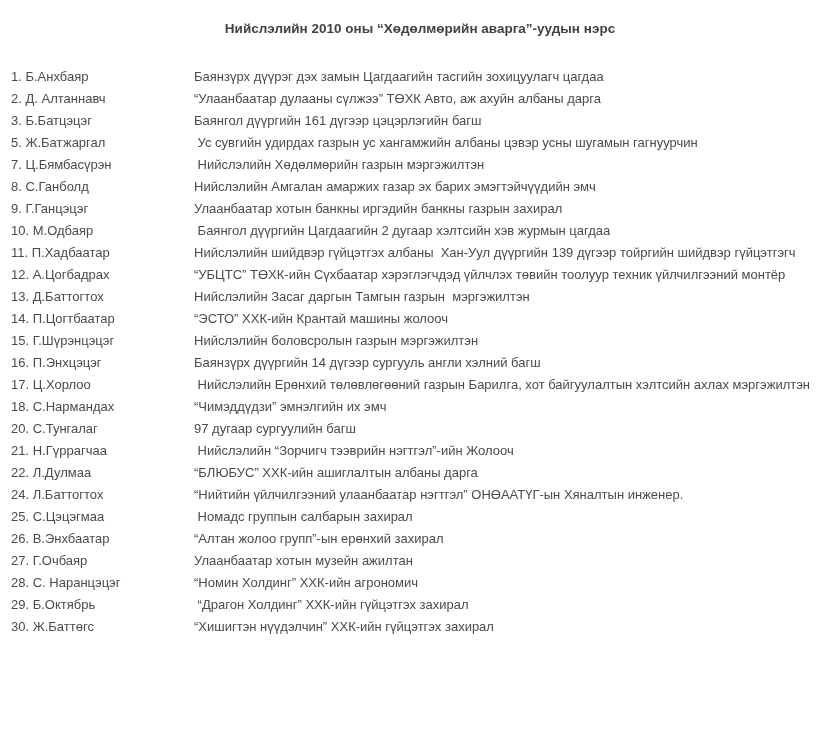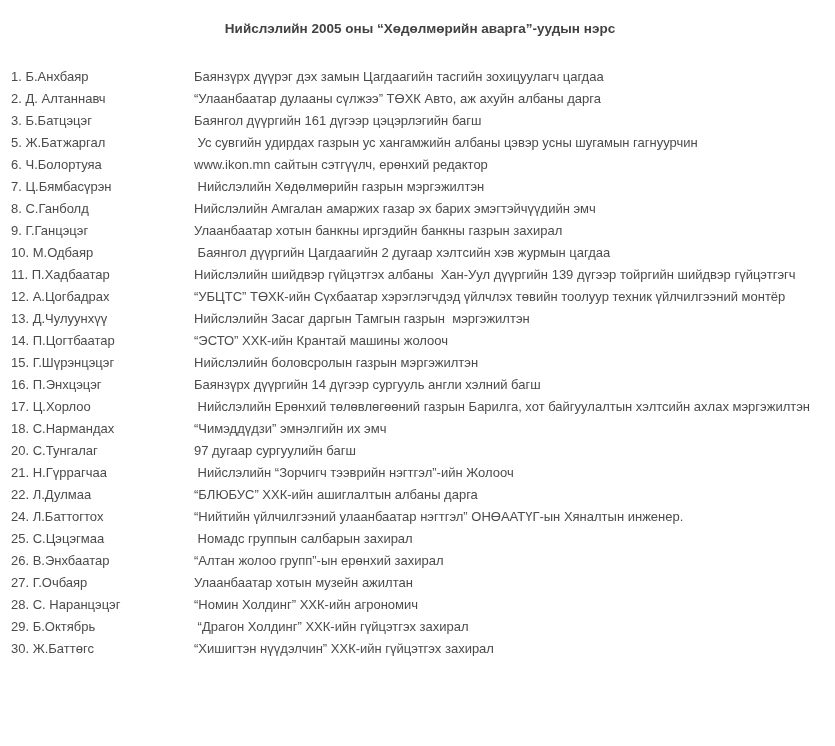--- a/index.html
+++ b/index.html
@@ -40,46 +40,45 @@
     white-space: nowrap;
   }
   .desc {
     white-space: pre-wrap;
   }
 </style>
 </head>
 <body>
 
 <div class="page">
-  <h1 class="title">Нийслэлийн 2005 оны “Хөдөлмөрийн аварга”-уудын нэрс</h1>
+  <h1 class="title">Нийслэлийн 2010 оны “Хөдөлмөрийн аварга”-уудын нэрс</h1>
   <div class="list" id="list">
   <p class="row"><span class="namecol"><span>1.</span> <span>Б.Анхбаяр</span></span><span class="desc">Баянзүрх дүүрэг дэх замын Цагдаагийн тасгийн зохицуулагч цагдаа</span></p>
 
   <p class="row"><span class="namecol"><span>2.</span> <span>Д. Алтаннавч</span></span><span class="desc">“Улаанбаатар дулааны сүлжээ” ТӨХК Авто, аж ахуйн албаны дарга</span></p>
 
   <p class="row"><span class="namecol"><span>3.</span> <span>Б.Батцэцэг</span></span><span class="desc">Баянгол дүүргийн 161 дүгээр цэцэрлэгийн багш</span></p>
 
 
   <p class="row"><span class="namecol"><span>5.</span> <span>Ж.Батжаргал</span></span><span class="desc"> Ус сувгийн удирдах газрын ус хангамжийн албаны цэвэр усны шугамын гагнуурчин</span></p>
 
-  <p class="row"><span class="namecol"><span>6.</span> <span>Ч.Болортуяа</span></span><span class="desc">www.ikon.mn сайтын сэтгүүлч, ерөнхий редактор</span></p>
 
   <p class="row"><span class="namecol"><span>7.</span> <span>Ц.Бямбасүрэн</span></span><span class="desc"> Нийслэлийн Хөдөлмөрийн газрын мэргэжилтэн</span></p>
 
   <p class="row"><span class="namecol"><span>8.</span> <span>С.Ганболд</span></span><span class="desc">Нийслэлийн Амгалан амаржих газар эх барих эмэгтэйчүүдийн эмч</span></p>
 
   <p class="row"><span class="namecol"><span>9.</span> <span>Г.Ганцэцэг</span></span><span class="desc">Улаанбаатар хотын банкны иргэдийн банкны газрын захирал</span></p>
 
   <p class="row"><span class="namecol"><span>10.</span> <span>М.Одбаяр</span></span><span class="desc"> Баянгол дүүргийн Цагдаагийн 2 дугаар хэлтсийн хэв журмын цагдаа</span></p>
 
   <p class="row"><span class="namecol"><span>11.</span> <span>П.Хадбаатар</span></span><span class="desc">Нийслэлийн шийдвэр гүйцэтгэх албаны  Хан-Уул дүүргийн 139 дүгээр тойргийн шийдвэр гүйцэтгэгч</span></p>
 
   <p class="row"><span class="namecol"><span>12.</span> <span>А.Цогбадрах</span></span><span class="desc">“УБЦТС” ТӨХК-ийн Сүхбаатар хэрэглэгчдэд үйлчлэх төвийн тоолуур техник үйлчилгээний монтёр</span></p>
 
-  <p class="row"><span class="namecol"><span>13.</span> <span>Д.Чулуунхүү</span></span><span class="desc">Нийслэлийн Засаг даргын Тамгын газрын  мэргэжилтэн</span></p>
+  <p class="row"><span class="namecol"><span>13.</span> <span>Д.Баттогтох</span></span><span class="desc">Нийслэлийн Засаг даргын Тамгын газрын  мэргэжилтэн</span></p>
 
   <p class="row"><span class="namecol"><span>14.</span> <span>П.Цогтбаатар</span></span><span class="desc">“ЭСТО” ХХК-ийн Крантай машины жолооч</span></p>
 
   <p class="row"><span class="namecol"><span>15.</span> <span>Г.Шүрэнцэцэг</span></span><span class="desc">Нийслэлийн боловсролын газрын мэргэжилтэн</span></p>
 
   <p class="row"><span class="namecol"><span>16.</span> <span>П.Энхцэцэг</span></span><span class="desc">Баянзүрх дүүргийн 14 дүгээр сургууль англи хэлний багш</span></p>
 
   <p class="row"><span class="namecol"><span>17.</span> <span>Ц.Хорлоо</span></span><span class="desc"> Нийслэлийн Ерөнхий төлөвлөгөөний газрын Барилга, хот байгуулалтын хэлтсийн ахлах мэргэжилтэн</span></p>
 
   <p class="row"><span class="namecol"><span>18.</span> <span>С.Нармандах</span></span><span class="desc">“Чимэддүдзи” эмнэлгийн их эмч</span></p>

